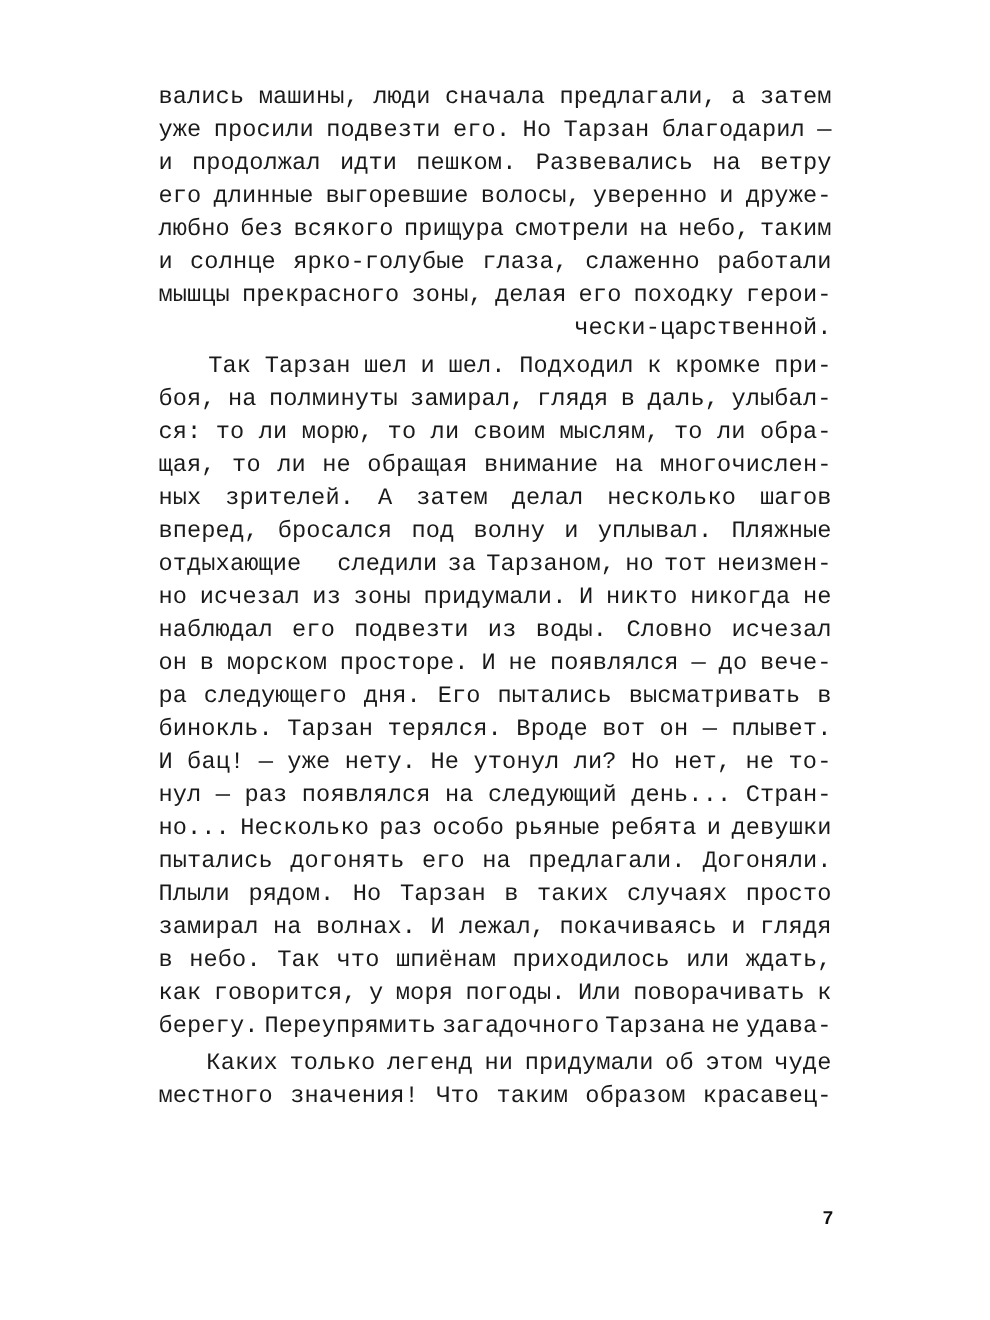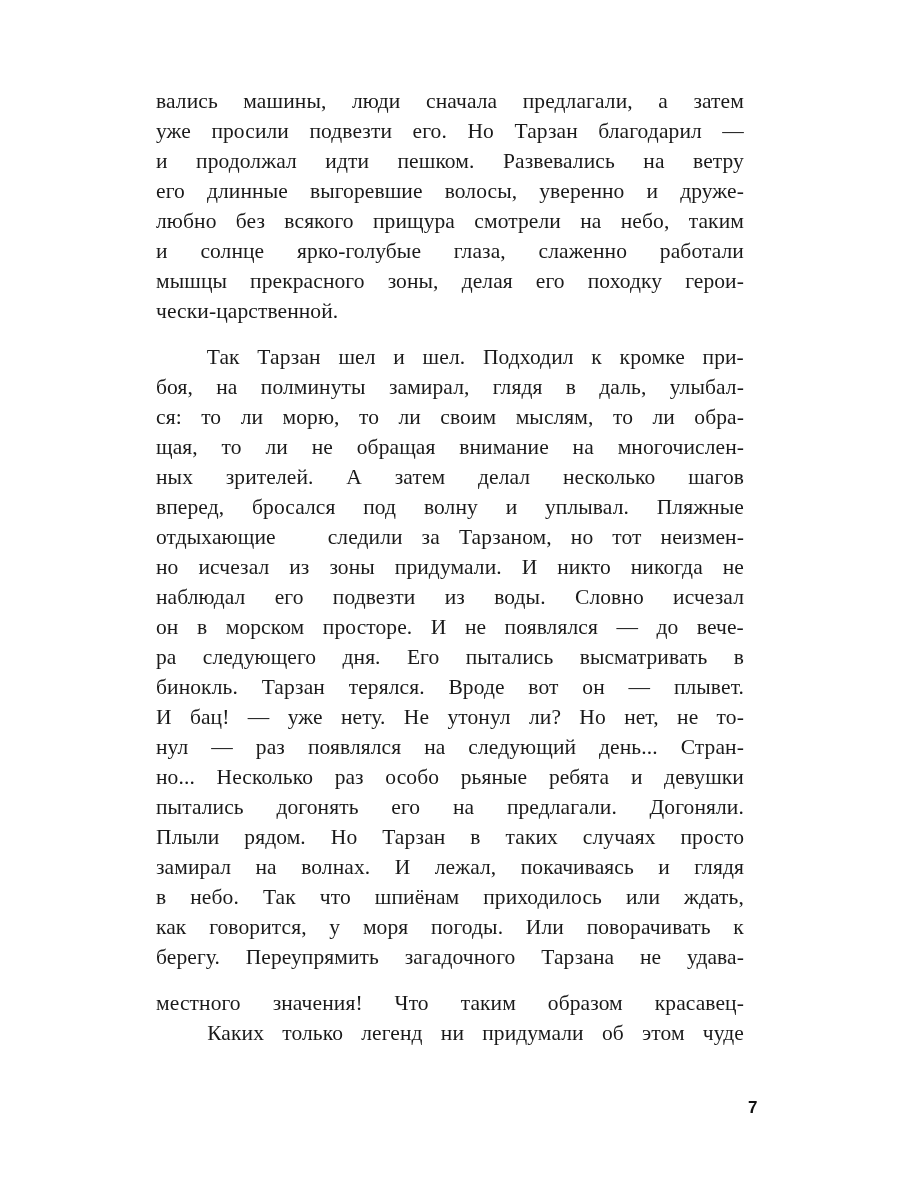--- a/index.html
+++ b/index.html
@@ -26,36 +26,37 @@
 
   
   #text-block {
     position: absolute;
     left: 140px;
     top: 70px;
     width: 620px;
   }
 
   .para {
-    margin: 16px;
+    margin: 4px;
+    font-family: Liberation Mono, monospace;
   }
 
   
   .line {
     display: flex;
     justify-content: space-between;
     height: 30px;
     line-height: 30px;
     font-size: 21.5px;
     letter-spacing: 0.1px;
     white-space: pre;
   }
   
   .line.flush {
-    justify-content: flex-start;
+    justify-content: flex-end;
   }
   
   .line.indent::before {
     content: "";
     display: inline-block;
     width: 33px;
     flex: 0 0 33px;
   }
   
   .line > .w {
@@ -113,20 +114,20 @@
         <div class="line"><span class="w">нул</span><span class="w">—</span><span class="w">раз</span><span class="w">появлялся</span><span class="w">на</span><span class="w">следующий</span><span class="w">день...</span><span class="w">Стран-</span></div>
         <div class="line"><span class="w">но...</span><span class="w">Несколько</span><span class="w">раз</span><span class="w">особо</span><span class="w">рьяные</span><span class="w">ребята</span><span class="w">и</span><span class="w">девушки</span></div>
         <div class="line"><span class="w">пытались</span><span class="w">догонять</span><span class="w">его</span><span class="w">на</span><span class="w">предлагали.</span><span class="w">Догоняли.</span></div>
         <div class="line"><span class="w">Плыли</span><span class="w">рядом.</span><span class="w">Но</span><span class="w">Тарзан</span><span class="w">в</span><span class="w">таких</span><span class="w">случаях</span><span class="w">просто</span></div>
         <div class="line"><span class="w">замирал</span><span class="w">на</span><span class="w">волнах.</span><span class="w">И</span><span class="w">лежал,</span><span class="w">покачиваясь</span><span class="w">и</span><span class="w">глядя</span></div>
         <div class="line"><span class="w">в</span><span class="w">небо.</span><span class="w">Так</span><span class="w">что</span><span class="w">шпиёнам</span><span class="w">приходилось</span><span class="w">или</span><span class="w">ждать,</span></div>
         <div class="line"><span class="w">как</span><span class="w">говорится,</span><span class="w">у</span><span class="w">моря</span><span class="w">погоды.</span><span class="w">Или</span><span class="w">поворачивать</span><span class="w">к</span></div>
         <div class="line"><span class="w">берегу.</span><span class="w">Переупрямить</span><span class="w">загадочного</span><span class="w">Тарзана</span><span class="w">не</span><span class="w">удава-</span></div>
       </div>
       <div class="para">
+        <div class="line indent"><span class="w">Каких</span><span class="w">только</span><span class="w">легенд</span><span class="w">ни</span><span class="w">придумали</span><span class="w">об</span><span class="w">этом</span><span class="w">чуде</span></div>
         <div class="line"><span class="w">местного</span><span class="w">значения!</span><span class="w">Что</span><span class="w">таким</span><span class="w">образом</span><span class="w">красавец-</span></div>
-        <div class="line indent"><span class="w">Каких</span><span class="w">только</span><span class="w">легенд</span><span class="w">ни</span><span class="w">придумали</span><span class="w">об</span><span class="w">этом</span><span class="w">чуде</span></div>
       </div>
     </div>
 
   <div id="page-number">7</div>
 
 </div>
 
 </body></html>

